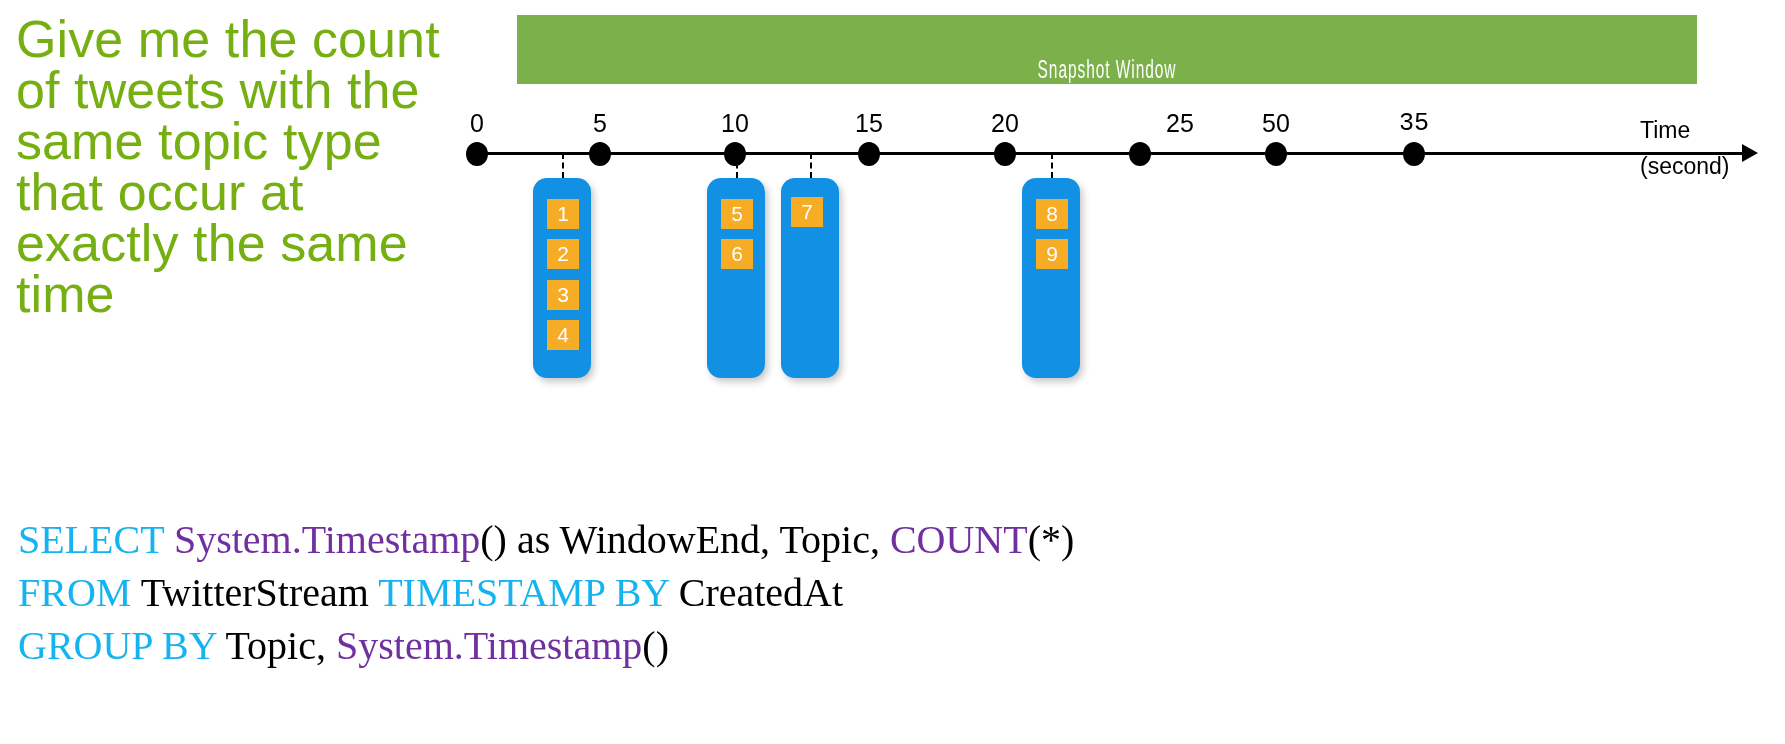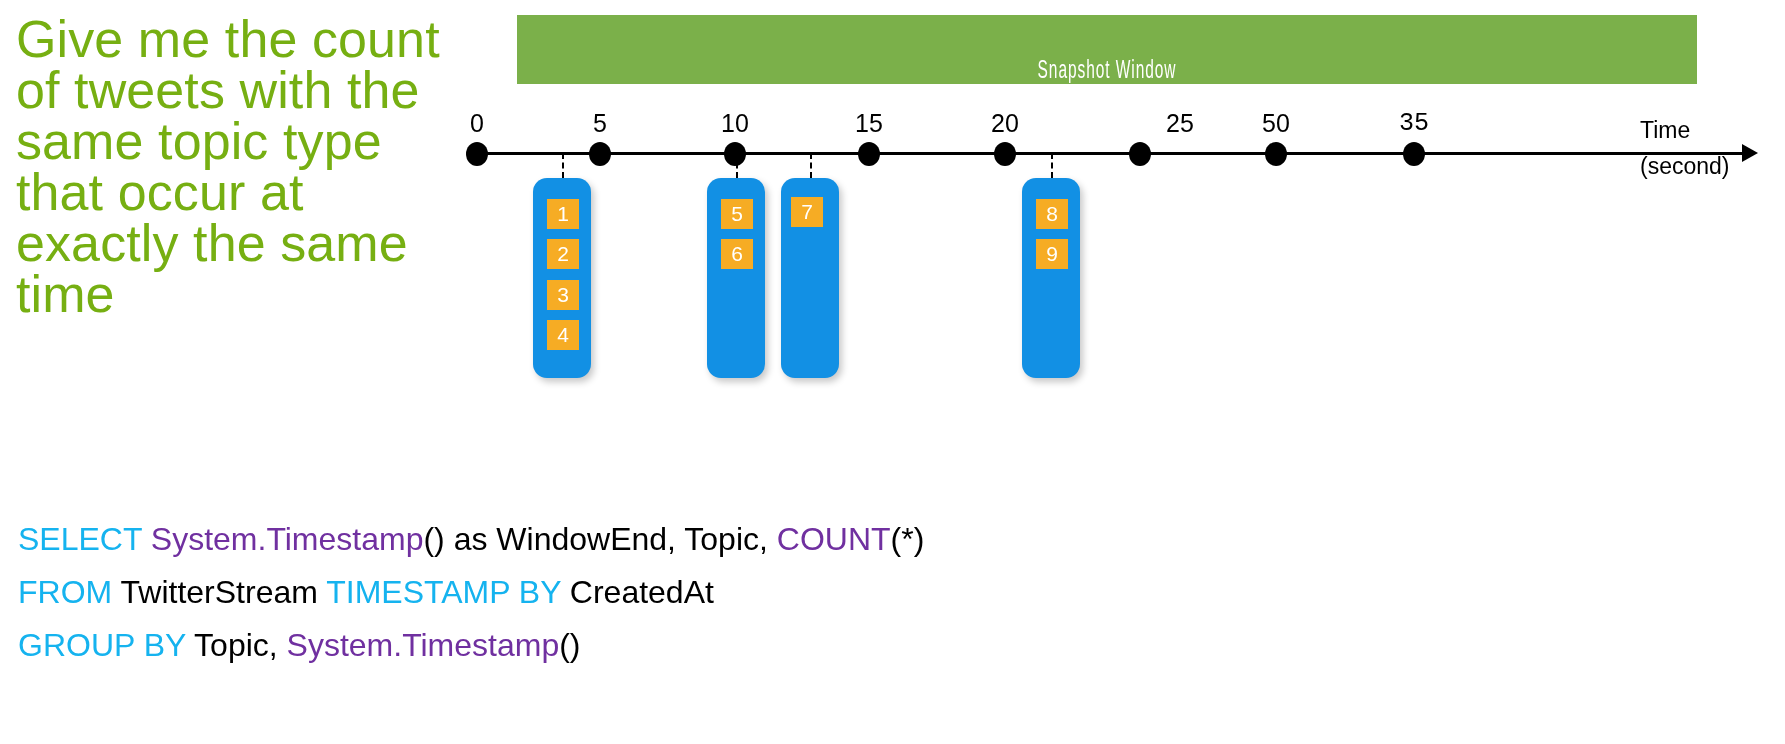--- a/index.html
+++ b/index.html
@@ -106,22 +106,22 @@
     color:#ffffff;
     font-size:21px;
     display:flex;align-items:center;justify-content:center;
     font-family:"Liberation Sans", sans-serif;
   }
 
   
   #sql{
     position:absolute;
     left:18px; top:513px;
-    font-family:Liberation Sans, sans-serif;
-    font-size:32px;
+    font-family:Liberation Serif, serif;
+    font-size:40px;
     line-height:53px;
     white-space:pre;
     color:#000000;
   }
   .kw{color:#15b3ef;}
   .fn{color:#7030a0;}
   .id{color:#000000;}
 </style>
 </head>
 <body>

